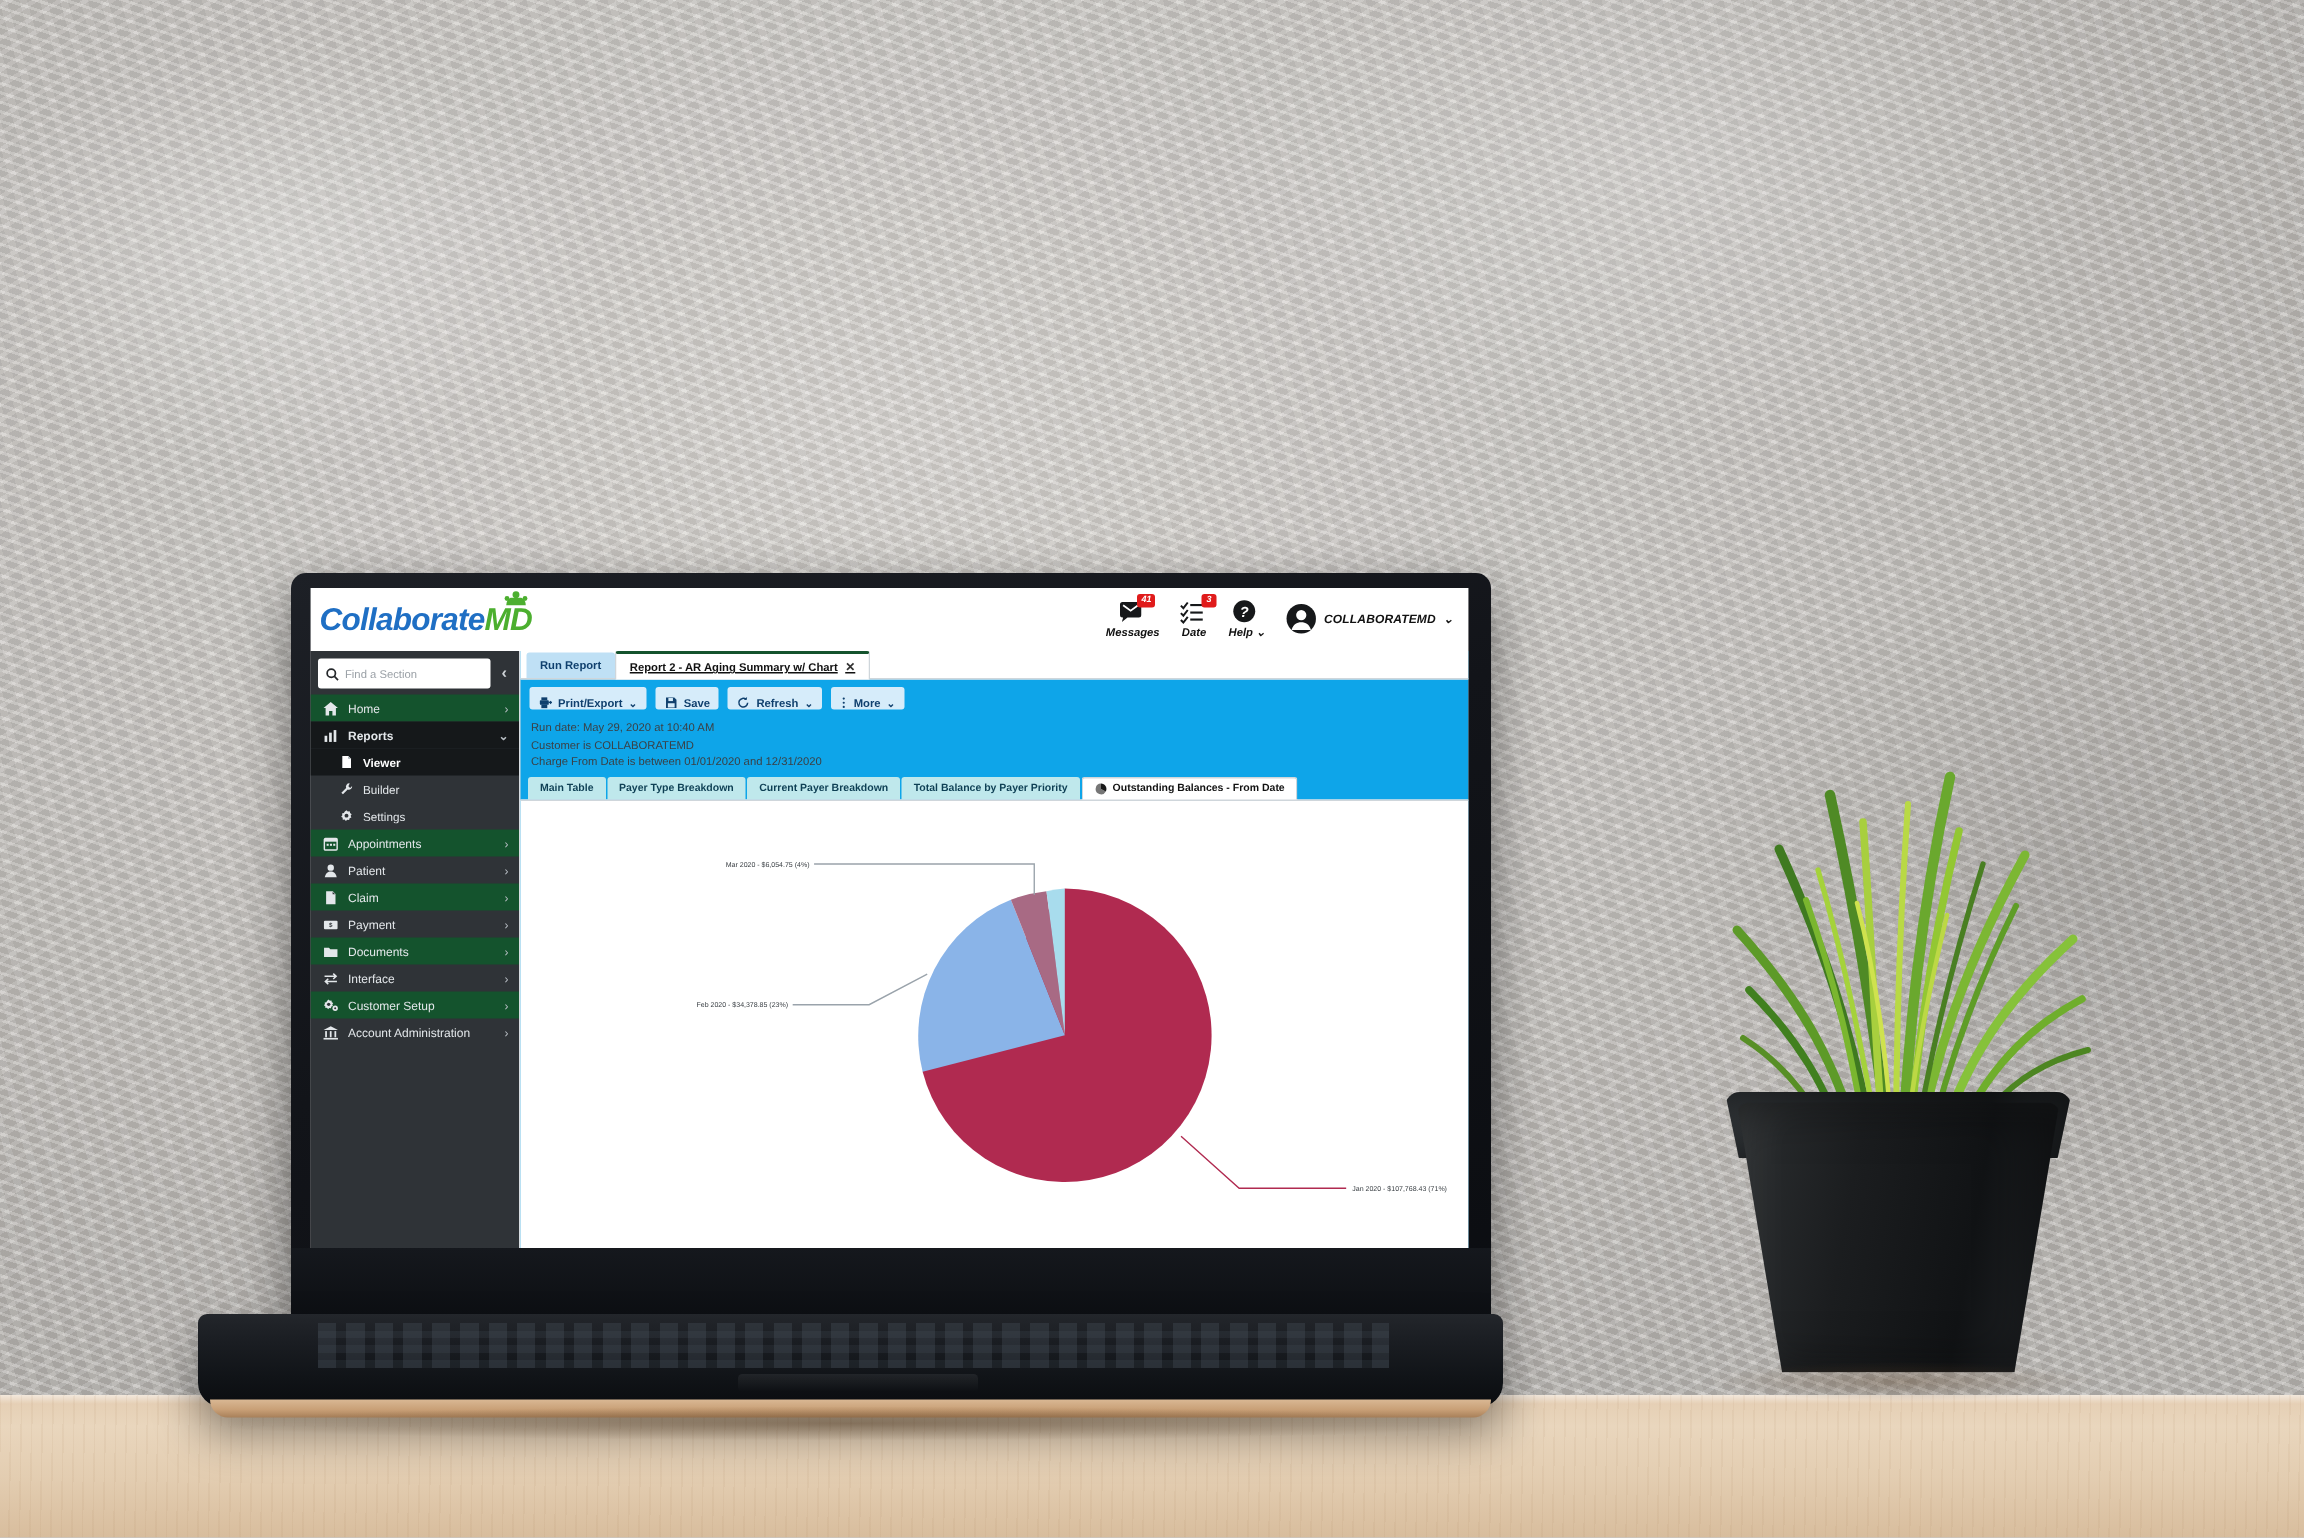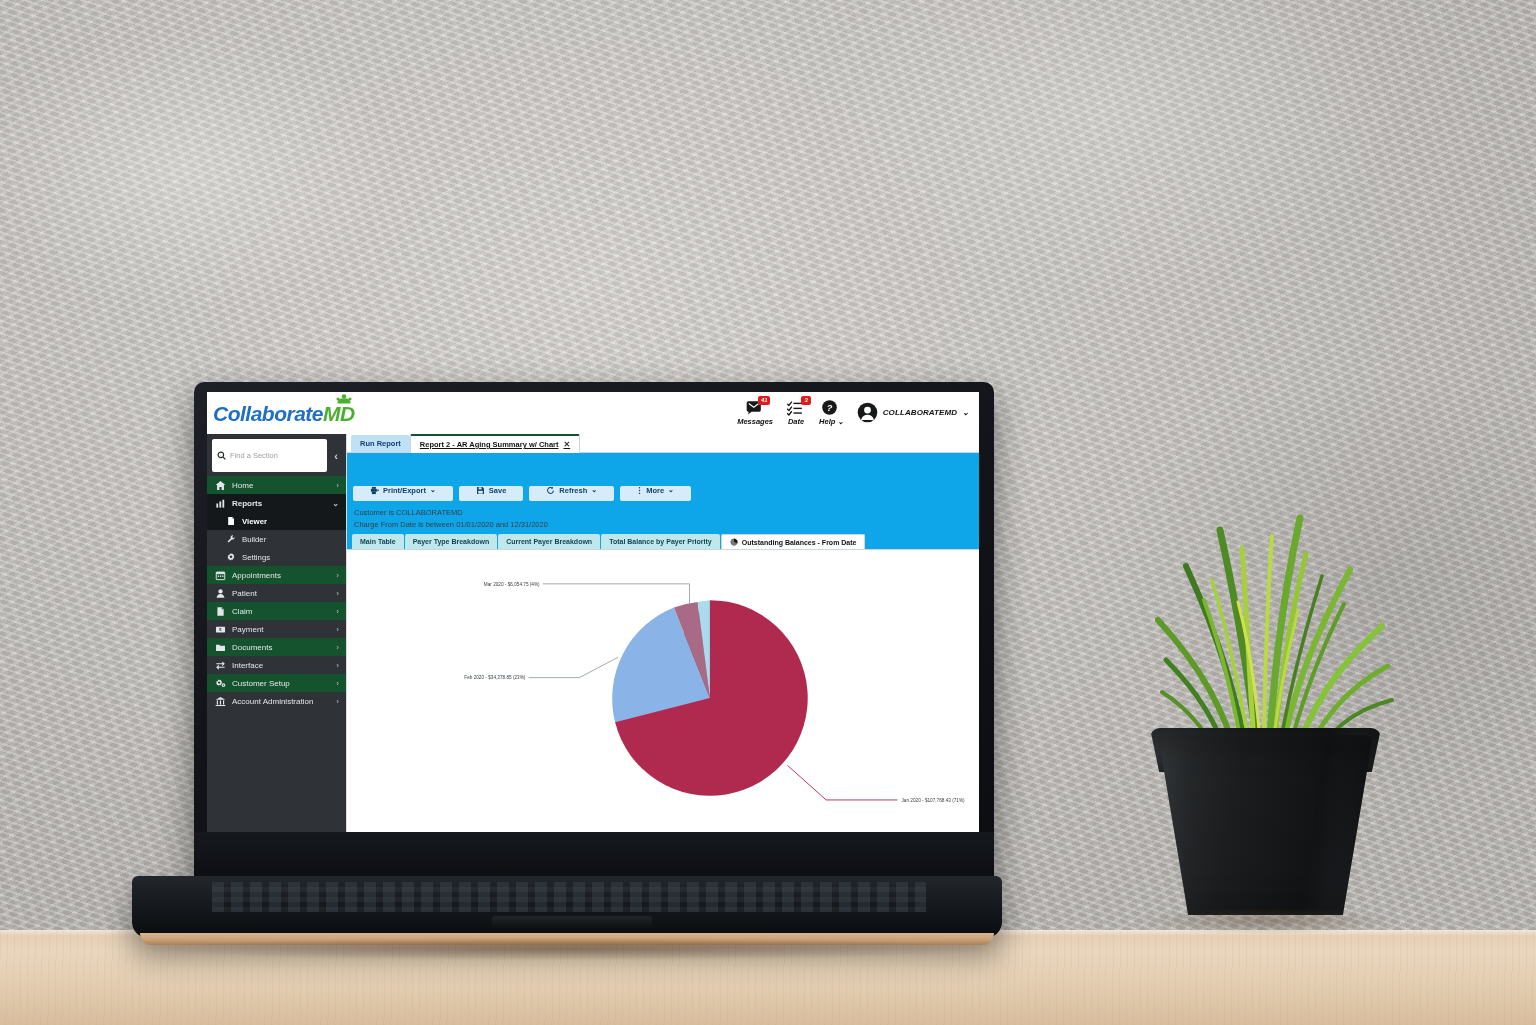--- a/index.html
+++ b/index.html
@@ -136,21 +136,21 @@
   .user-chip { display: flex; align-items: center; gap: 5px; cursor: pointer; padding-bottom: 3px; }
   .avatar-c { width: 21px; height: 21px; }
   .user-name { font-size: 8px; font-weight: 600; color: #111; letter-spacing: .1px; }
 
   .body-row { flex: 1; display: flex; min-height: 0; }
 
   
   .sidebar { width: 139px; background: #2f3337; flex: 0 0 139px; display: flex; flex-direction: column; }
   .search-row { display: flex; align-items: center; padding: 5px 5px 4px 5px; gap: 4px; }
   .search-box {
-    flex: 1; height: 33px; background: #fff; border-radius: 2px;
+    flex: 1; height: 20px; background: #fff; border-radius: 2px;
     display: flex; align-items: center; gap: 4px; padding: 0 5px;
   }
   .search-ph { font-size: 7.5px; color: #9aa0a6; }
   .collapse-btn { color: #cfd4d8; font-size: 11px; font-weight: 700; padding: 0 3px; cursor: pointer; }
 
   .nav { display: flex; flex-direction: column; }
   .nav-item {
     display: flex; align-items: center; height: 18px; padding: 0 7px 0 8px;
     color: #e3e7ea; font-size: 8px; cursor: pointer; gap: 6px; position: relative;
   }
@@ -175,23 +175,23 @@
     background: #bfe0f5; border-radius: 2px 2px 0 0;
   }
   .rtab.active {
     background: #fff; border: 1px solid #cfd6db; border-bottom: none;
     border-top: 2px solid #14532d; color: #111; height: 19px; margin-bottom: -1px; text-decoration: underline;
   }
   .rtab .x { font-size: 8px; color: #333; font-weight: 700; }
 
   .toolbar { display: flex; align-items: center; gap: 6px; padding: 5px 0 5px 6px; }
   .tbtn {
-    display: flex; align-items: flex-start; gap: 4px; height: 15px; padding: 0 17px;
+    display: flex; align-items: flex-end; gap: 4px; height: 15px; padding: 0 6px;
     background: #d6ecfa; border-radius: 2px; font-size: 7.5px; color: #10406e;
-    font-weight: 600; cursor: pointer; white-space: nowrap; margin-top: 28px;
+    font-weight: 600; cursor: pointer; white-space: nowrap;
   }
   .tbtn .caret { font-size: 7px; }
 
   .meta { padding: 1px 0 4px 7px; }
   .meta-line { font-size: 7.5px; color: #3b4045; line-height: 1.55; }
 
   .chart-tabs { display: flex; align-items: flex-end; padding-left: 5px; gap: 1px; }
   .ctab {
     height: 15px; display: flex; align-items: center; gap: 4px; padding: 0 8px;
     background: #bfe8ec; font-size: 7px; font-weight: 700; color: #0e3f54;
@@ -522,20 +522,21 @@
                   <circle cx="3" cy="3" r="1.3" fill="#10406e"></circle>
                   <circle cx="3" cy="8" r="1.3" fill="#10406e"></circle>
                   <circle cx="3" cy="13" r="1.3" fill="#10406e"></circle>
                 </svg>
                 <span>More</span>
                 <span class="caret">⌄</span>
               </div>
             </div>
 
             <div class="meta">
+              <div class="meta-line">Run date: May 29, 2020 at 10:40 AM</div>
               <div class="meta-line">Customer is COLLABORATEMD</div>
               <div class="meta-line">Charge From Date is between 01/01/2020 and 12/31/2020</div>
             </div>
 
             <div class="chart-tabs">
               <div class="ctab">
                 <span>Main Table</span>
               </div>
               <div class="ctab">
                 <span>Payer Type Breakdown</span>

